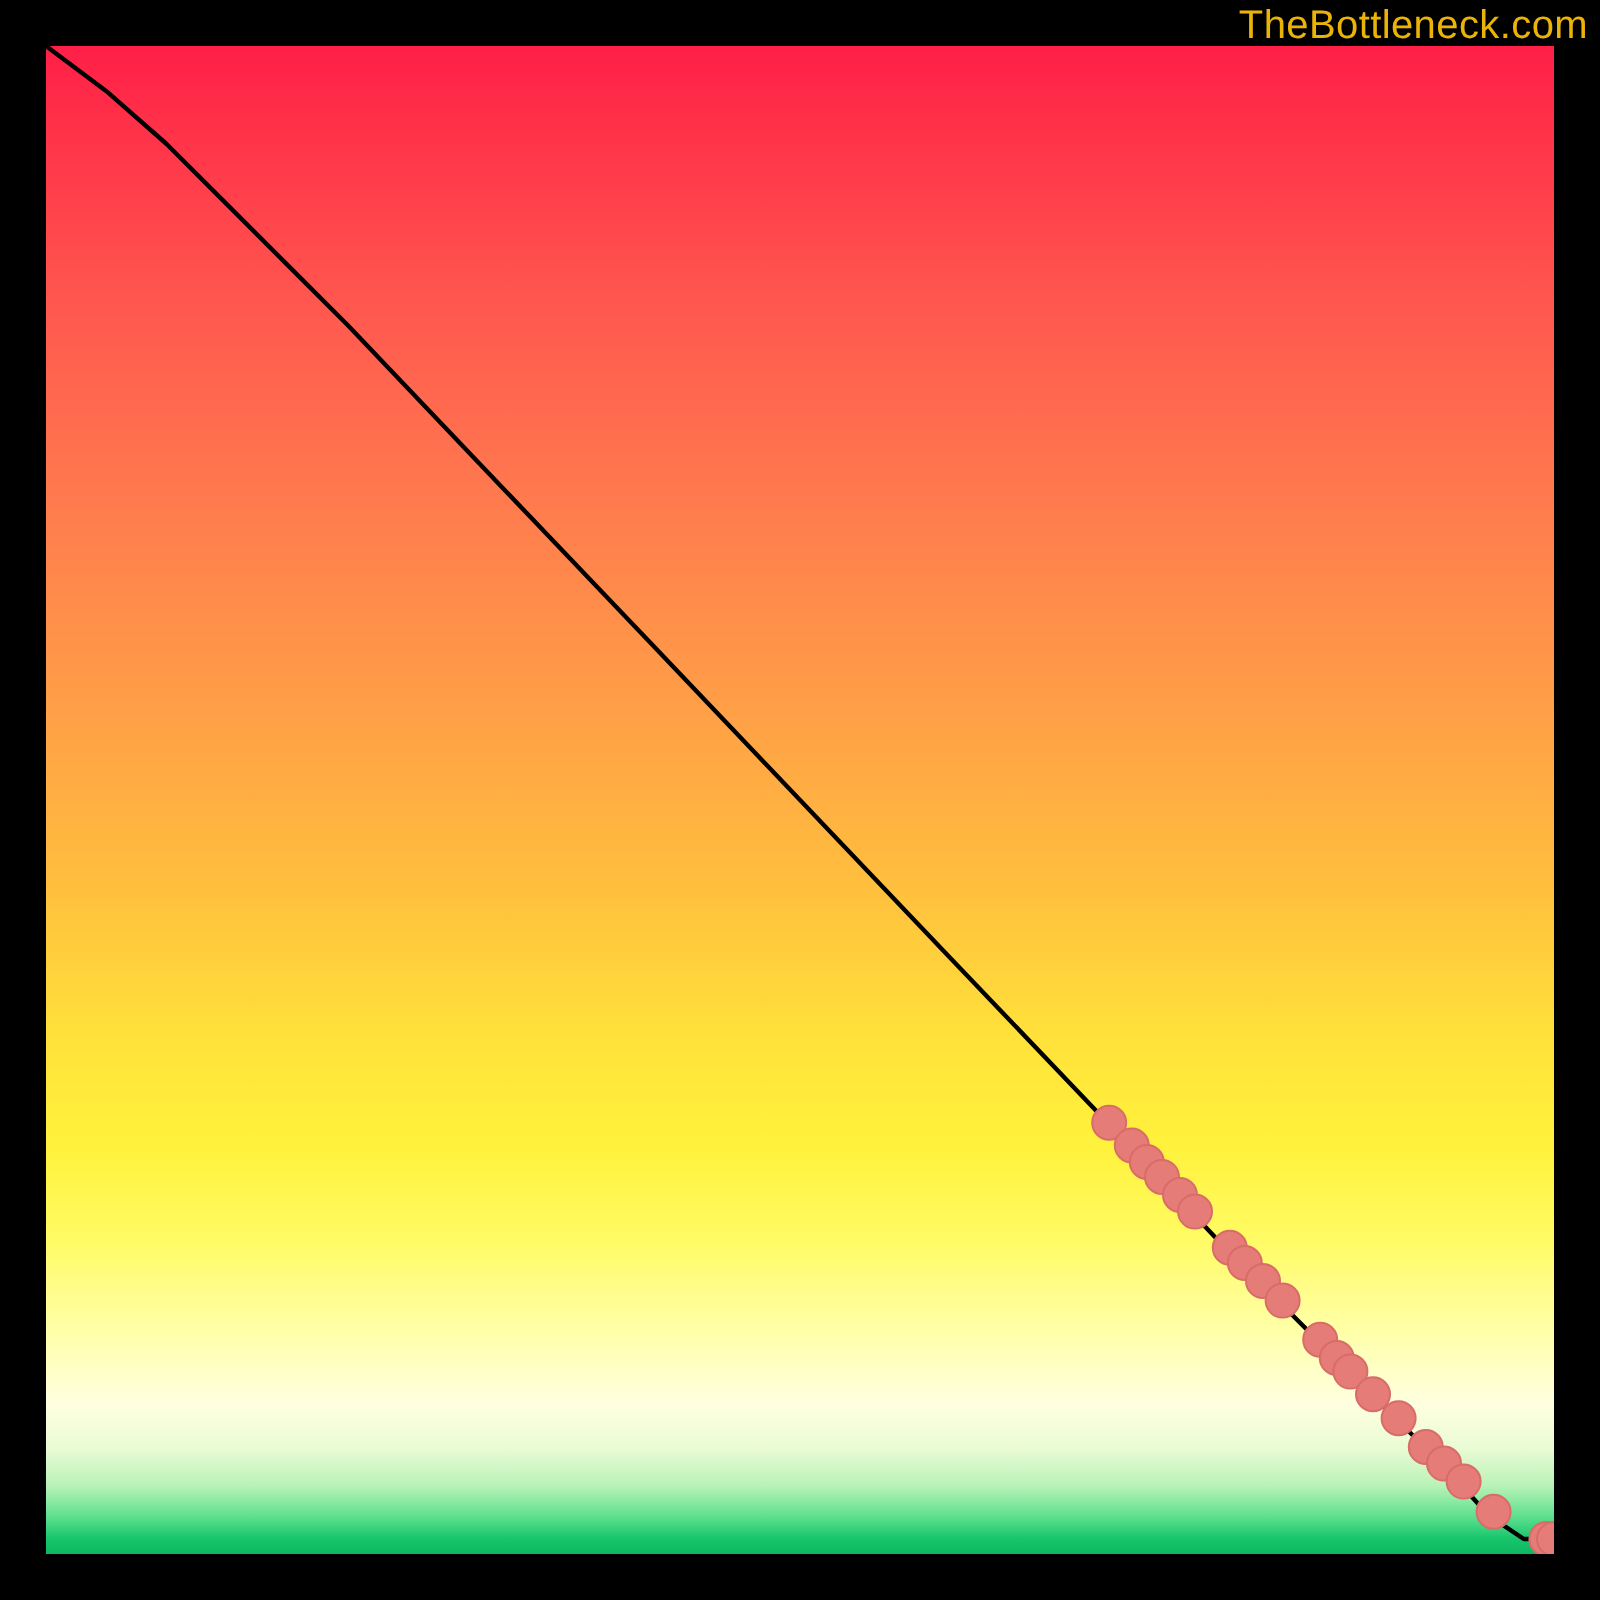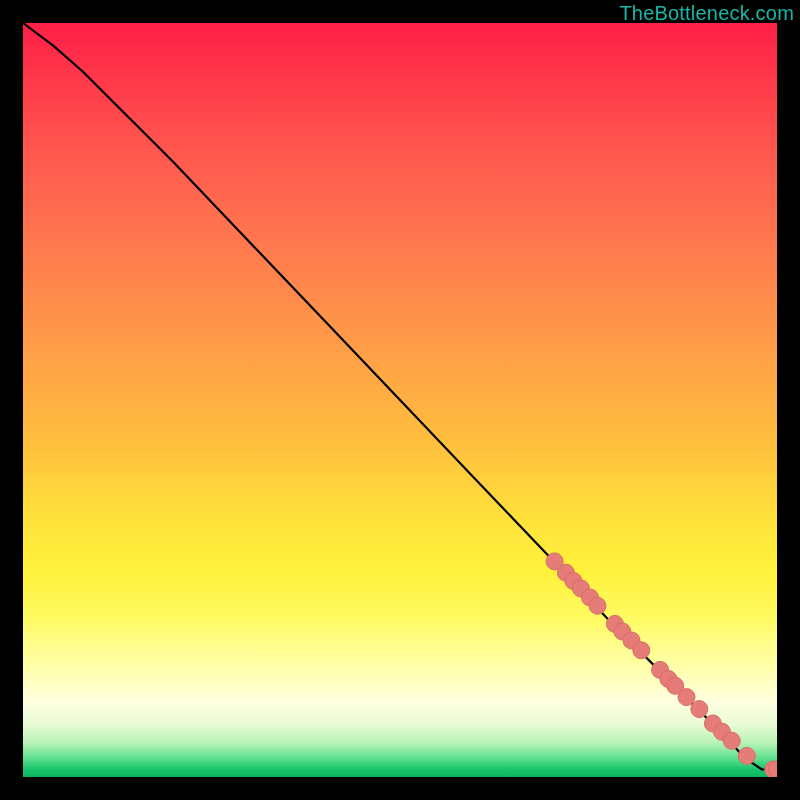--- a/index.html
+++ b/index.html
@@ -41,21 +41,21 @@
       #b8f2b6 95.5%,
       #5fe08f 97.5%,
       #17c56b 99%,
       #0db65f 100%
     );
   }
   .watermark {
     position: absolute;
     top: 2px;
     right: 6px;
-    color: #14b8a6;
+    color: #eab308;
     font-size: 20px;
     font-weight: 500;
     letter-spacing: 0.2px;
     user-select: none;
   }
   svg.overlay {
     position: absolute;
     left: 0;
     top: 0;
     width: 754px;

